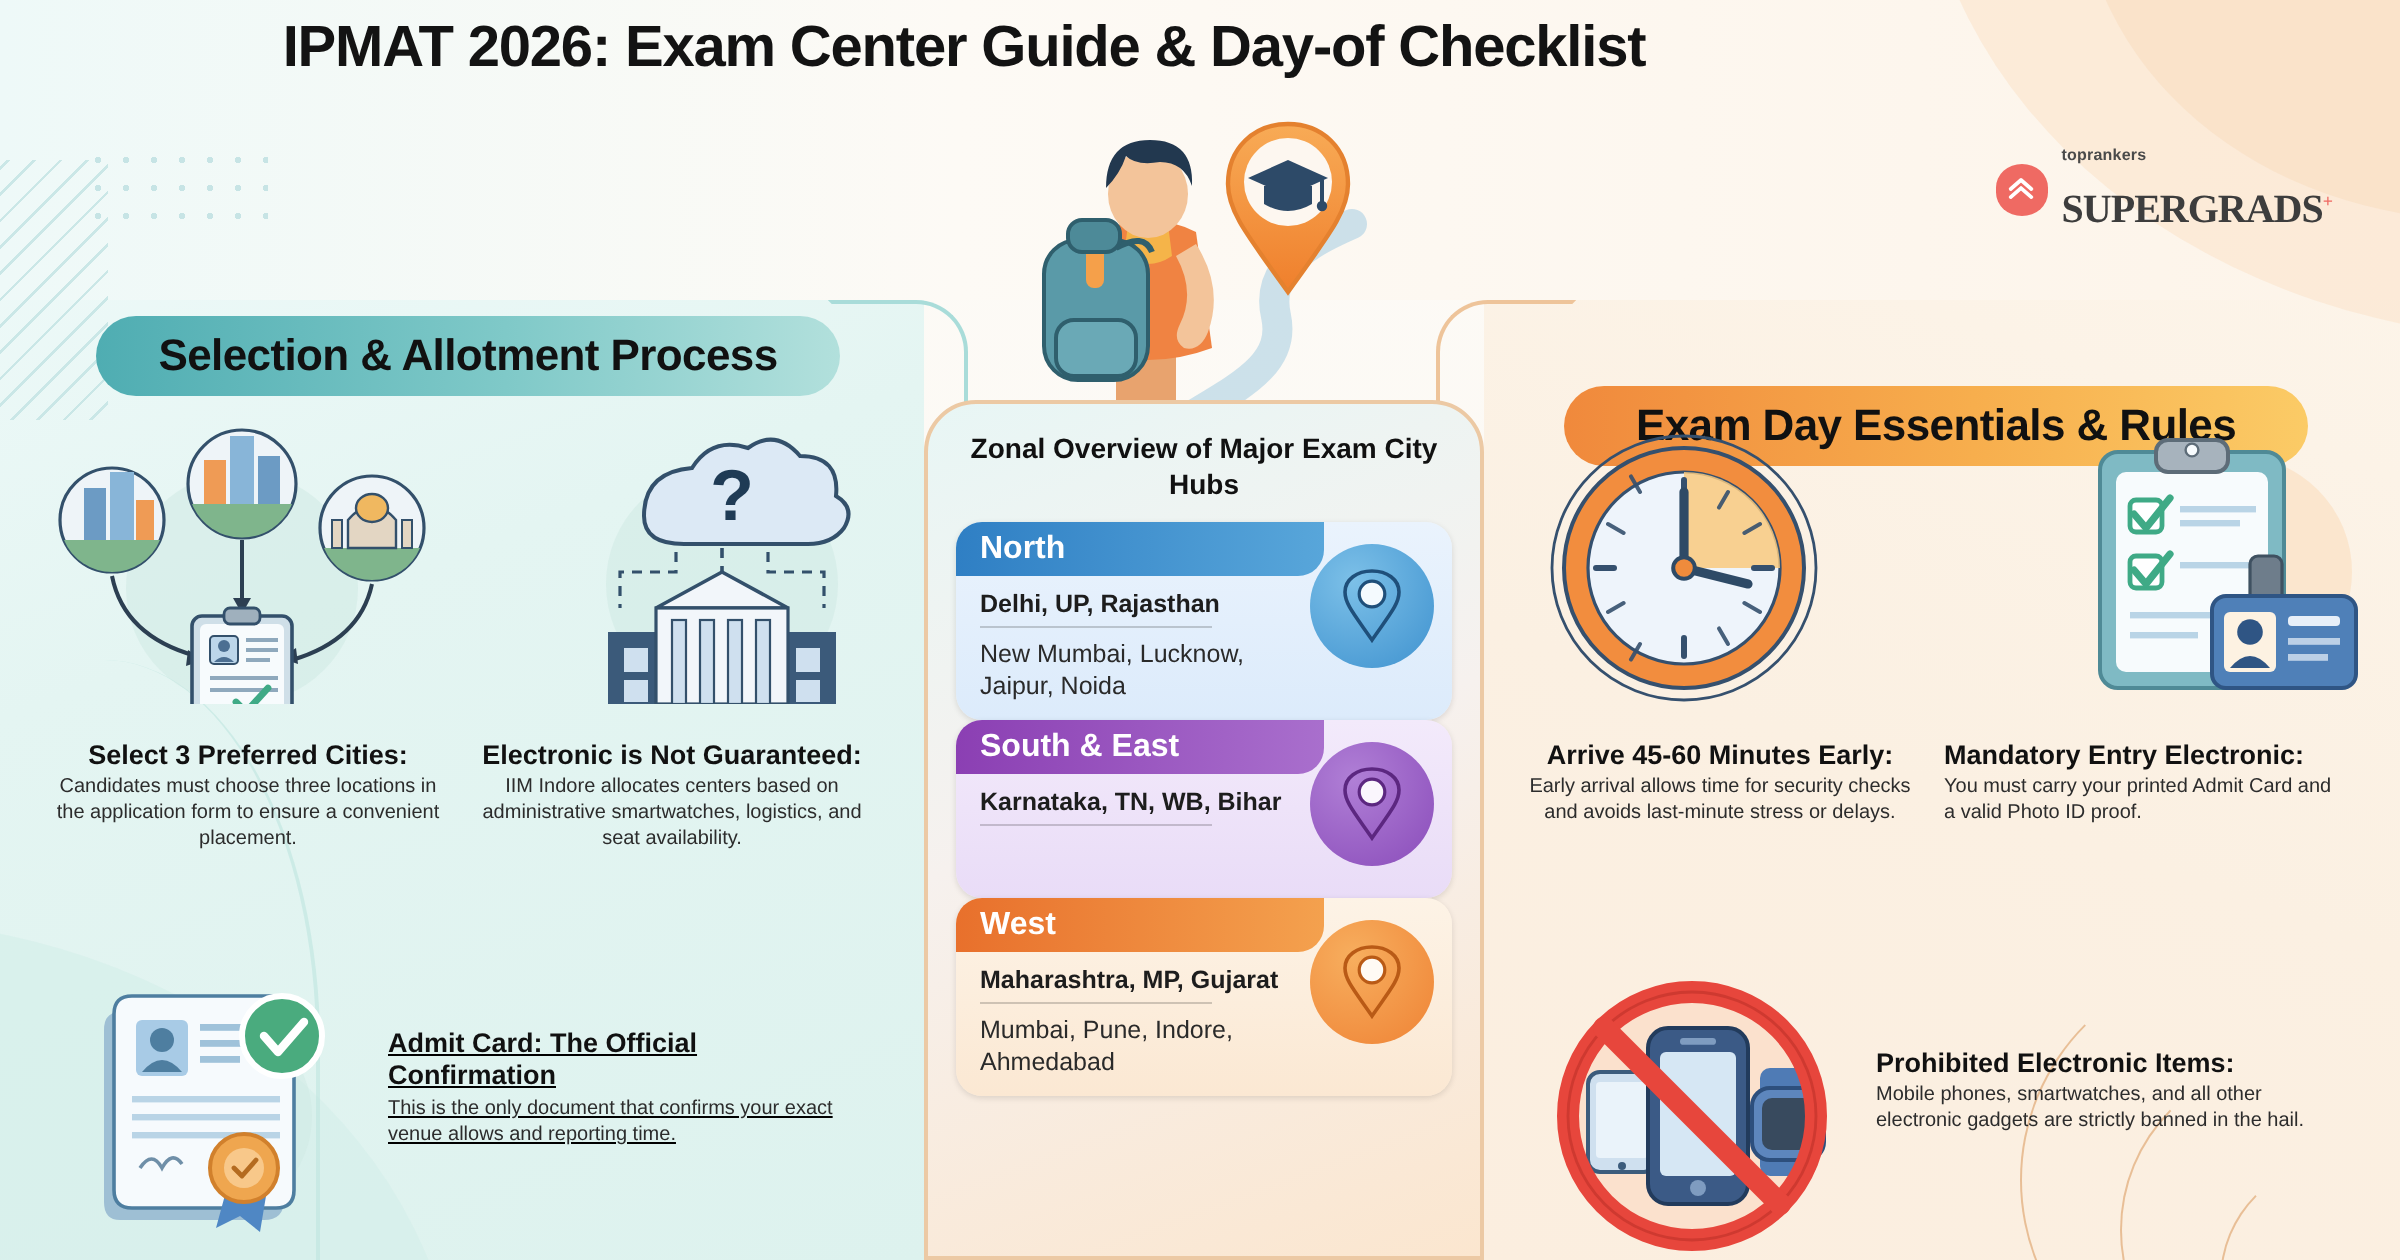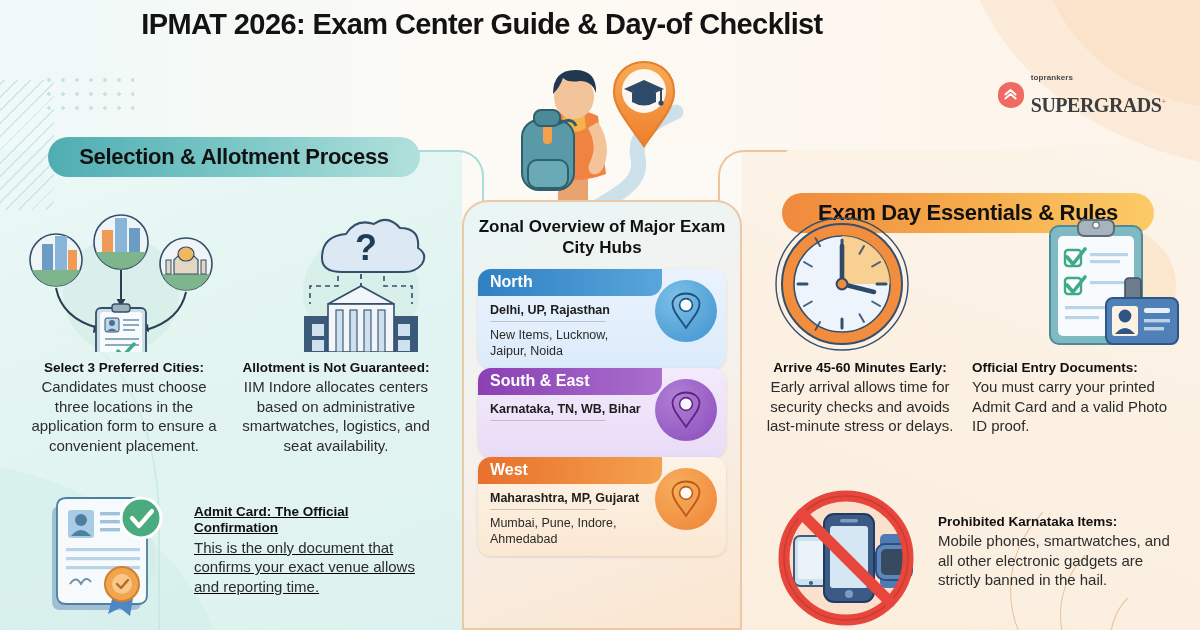--- a/index.html
+++ b/index.html
@@ -61,21 +61,21 @@
   .logo-txt{ line-height:1; }
   .logo-top{ font-size:8px; color:#4a4a4a; font-weight:bold; letter-spacing:.1px; }
   .logo-main{ font-size:20px; font-weight:bold; color:#3d3d3d; letter-spacing:-.5px;
               font-family:"Liberation Serif", serif;margin-top:13px; }
   .logo-main sup{ font-size:9px; color:#ef6a63; }
 
   
   .pill{ position:absolute; height:40px; border-radius:22px; display:flex;
          align-items:center; justify-content:center; color:#111; font-weight:bold;
          font-size:22px; letter-spacing:-.3px; }
-  .pill-left{ left:48px; top:137px; width:372px;
+  .pill-left{ left:48px; top:158px; width:372px;
               background:linear-gradient(90deg,#4fadb2 0%,#7fc9c8 55%,#b2e0dc 100%); }
   .pill-right{ left:782px; top:147px; width:372px;
                background:linear-gradient(90deg,#f0893c 0%,#f7ae4d 55%,#fbcb66 100%);margin-top:46px; }
   .connector{ position:absolute; border:2px solid; border-color:transparent; }
   .conn-l{ left:414px; top:150px; width:70px; height:80px;
            border-top:2px solid #a9dcd9; border-right:2px solid #a9dcd9;
            border-radius:0 26px 0 0; }
   .conn-r{ left:718px; top:150px; width:70px; height:80px;
            border-top:2px solid #eec49a; border-left:2px solid #eec49a;
            border-radius:26px 0 0 0; }
@@ -83,21 +83,21 @@
   
   .hero{ position:absolute; left:462px; top:46px; width:280px; height:175px; }
   .path{ position:absolute; left:0; top:0; }
   .student{ position:absolute; left:52px; top:14px; }
   .pin-grad{ position:absolute; left:146px; top:12px; }
 
   
   .center-panel{ position:absolute; left:462px; top:200px; width:280px; height:430px;
         background:linear-gradient(160deg,#e8f6f5 0%,#f6f1ee 45%,#fbe6cf 100%);
         border:2px solid #ecc9a4; border-top-left-radius:26px; border-top-right-radius:26px; }
-  .center-title{ margin:14px 14px 10px; text-align:center; font-size:17px; font-weight:bold;
+  .center-title{ margin:14px 14px 10px; text-align:center; font-size:14px; font-weight:bold;
                  color:#111; line-height:1.25; }
 
   .zone{ margin:0 14px 0; border-radius:13px; overflow:hidden; position:relative;
          box-shadow:0 1px 3px rgba(0,0,0,.12); }
   .zone-head{ height:27px; display:flex; align-items:center; padding:0 12px;
               color:#fff; font-weight:bold; font-size:16px; width:74%;
               border-bottom-right-radius:13px; }
   .zone-body{ padding:7px 12px 9px; position:relative; min-height:62px; }
   .zone-states{ font-size:12.5px; font-weight:bold; color:#1d1d1d; padding-bottom:4px; }
   .zone-rule{ width:52%; height:1px; background:rgba(0,0,0,.18); margin:0 0 5px; }
@@ -113,22 +113,22 @@
   .z-south .zone-pin{ background:radial-gradient(circle at 35% 30%,#b07fd6,#8a4cba); }
   .z-west{ background:linear-gradient(180deg,#fdf3e6 0%,#fbe8d3 100%); }
   .z-west .zone-head{ background:linear-gradient(90deg,#e8702c 0%,#f4a14e 100%); }
   .z-west .zone-pin{ background:radial-gradient(circle at 35% 30%,#f7ae5e,#ef8335); }
 
   .row-icons{ position:absolute; display:flex; }
   .txt-pair{ position:absolute; display:flex; }
   .txt-block{ width:212px; padding:0 6px; }
   .txt-block.center{ text-align:center; }
   .txt-block.left{ text-align:left; }
-  .tb-head{ font-size:13.5px; font-weight:bold; color:#111; line-height:1.22; }
-  .tb-body{ font-size:15px; color:#2c2c2c; line-height:1.3; margin-top:1px; }
+  .tb-head{ font-size:13.5px; font-weight:bold; color:#111; line-height:1.22;margin-top:10px; }
+  .tb-body{ font-size:10px; color:#2c2c2c; line-height:1.3; margin-top:1px; }
 
   .wide-item{ position:absolute; display:flex; align-items:flex-start; gap:10px; }
   .wide-text{ width:236px; padding-top:14px; }
   svg{ display:block; }
 </style>
 </head>
 <body>
 
 <div class="stage">
 
@@ -217,21 +217,21 @@
   <div class="center-panel">
     <div class="center-title">Zonal Overview of Major Exam City Hubs</div>
 
     <div class="zone z-north">
       <div class="zone-head">
           <span>North</span>
         </div>
       <div class="zone-body">
         <div class="zone-states">Delhi, UP, Rajasthan</div>
         <div class="zone-rule"></div>
-        <div class="zone-cities">New Items, Lucknow, Jaipur, Noida</div>
+        <div class="zone-cities">New Mumbai, Lucknow, Jaipur, Noida</div>
         <div class="zone-pin">
           <svg width="30" height="38" viewBox="0 0 30 38">
             <path d="M15 36 C6 23 1.5 18 1.5 12 C1.5 5.6 7.6 1.5 15 1.5 C22.4 1.5 28.5 5.6 28.5 12 C28.5 18 24 23 15 36 Z" fill="none" stroke="#1f4f7a" stroke-width="1.8"></path>
             <circle cx="15" cy="13" r="6.4" fill="#f4fafe" stroke="#1f4f7a" stroke-width="1.6"></circle>
           </svg>
         </div>
       </div>
     </div>
 
     <div class="zone z-south">
@@ -339,21 +339,21 @@
       <rect x="112" y="98" width="7" height="42" fill="#cfe0ef" stroke="#33506b" stroke-width="1.1"></rect>
     </svg>
   </div>
 
   <div class="txt-pair" style="left:18px; top:360px; width:440px;">
     <div class="txt-block center">
       <div class="tb-head">Select 3 Preferred Cities:</div>
       <div class="tb-body">Candidates must choose three locations in the application form to ensure a convenient placement.</div>
     </div>
     <div class="txt-block center">
-      <div class="tb-head">Allotment is Not Guaranteed:</div>
+      <div class="tb-head">Electronic is Not Guaranteed:</div>
       <div class="tb-body">IIM Indore allocates centers based on administrative smartwatches, logistics, and seat availability.</div>
     </div>
   </div>
 
   <div class="wide-item" style="left:34px; top:490px; width:400px;text-decoration:underline;">
     <svg width="150" height="132" viewBox="0 0 150 132">
       <circle cx="70" cy="68" r="52" fill="#cfe9e4" opacity=".5"></circle>
       <path d="M26 16 h72 q10 0 10 10 v84 q0 10 -10 10 h-72 q-8 0 -8 -9 v-86 q0 -9 8 -9 z" fill="#9ebfd4"></path>
       <path d="M32 8 h72 q9 0 9 9 v88 q0 9 -9 9 h-72 q-9 0 -9 -9 v-88 q0 -9 9 -9 z" fill="#f6fafd" stroke="#4e7ea0" stroke-width="1.8"></path>
       <rect x="34" y="20" width="26" height="28" rx="3" fill="#a8cbe6"></rect>
@@ -433,21 +433,21 @@
       <rect x="114" y="115" width="20" height="3.4" fill="#bcd0e6"></rect>
     </svg>
   </div>
 
   <div class="txt-pair" style="left:754px; top:360px; width:440px;">
     <div class="txt-block center">
       <div class="tb-head">Arrive 45-60 Minutes Early:</div>
       <div class="tb-body">Early arrival allows time for security checks and avoids last-minute stress or delays.</div>
     </div>
     <div class="txt-block left">
-      <div class="tb-head">Official Entry Documents:</div>
+      <div class="tb-head">Mandatory Entry Electronic:</div>
       <div class="tb-body">You must carry your printed Admit Card and a valid Photo ID proof.</div>
     </div>
   </div>
 
   <div class="wide-item" style="left:768px; top:488px; width:420px;">
     <svg width="160" height="140" viewBox="0 0 160 140">
       <circle cx="78" cy="70" r="62" fill="#fbdcc4" opacity=".7"></circle>
 
       <rect x="26" y="48" width="34" height="50" rx="6" fill="#cfe0ef" stroke="#3c5c7c" stroke-width="2"></rect>
       <rect x="30" y="53" width="26" height="38" rx="2" fill="#eaf3fa"></rect>
@@ -461,18 +461,18 @@
       <rect x="112" y="46" width="28" height="16" rx="5" fill="#4f7bb5"></rect>
       <rect x="112" y="84" width="28" height="16" rx="5" fill="#4f7bb5"></rect>
       <rect x="108" y="56" width="36" height="36" rx="9" fill="#5d86bd" stroke="#2d4f7d" stroke-width="2"></rect>
       <rect x="113" y="61" width="26" height="26" rx="5" fill="#384a5e"></rect>
 
       <circle cx="78" cy="70" r="62" fill="none" stroke="#e7463c" stroke-width="11"></circle>
       <circle cx="78" cy="70" r="62" fill="none" stroke="#b52b23" stroke-width="1.4" opacity=".5"></circle>
       <path d="M34 26 L122 114" stroke="#e7463c" stroke-width="11" stroke-linecap="round"></path>
     </svg>
     <div class="wide-text" style="padding-top:26px;">
-      <div class="tb-head">Prohibited Karnataka Items:</div>
+      <div class="tb-head">Prohibited Electronic Items:</div>
       <div class="tb-body">Mobile phones, smartwatches, and all other electronic gadgets are strictly banned in the hail.</div>
     </div>
   </div>
 
 </div>
 
 </body></html>

